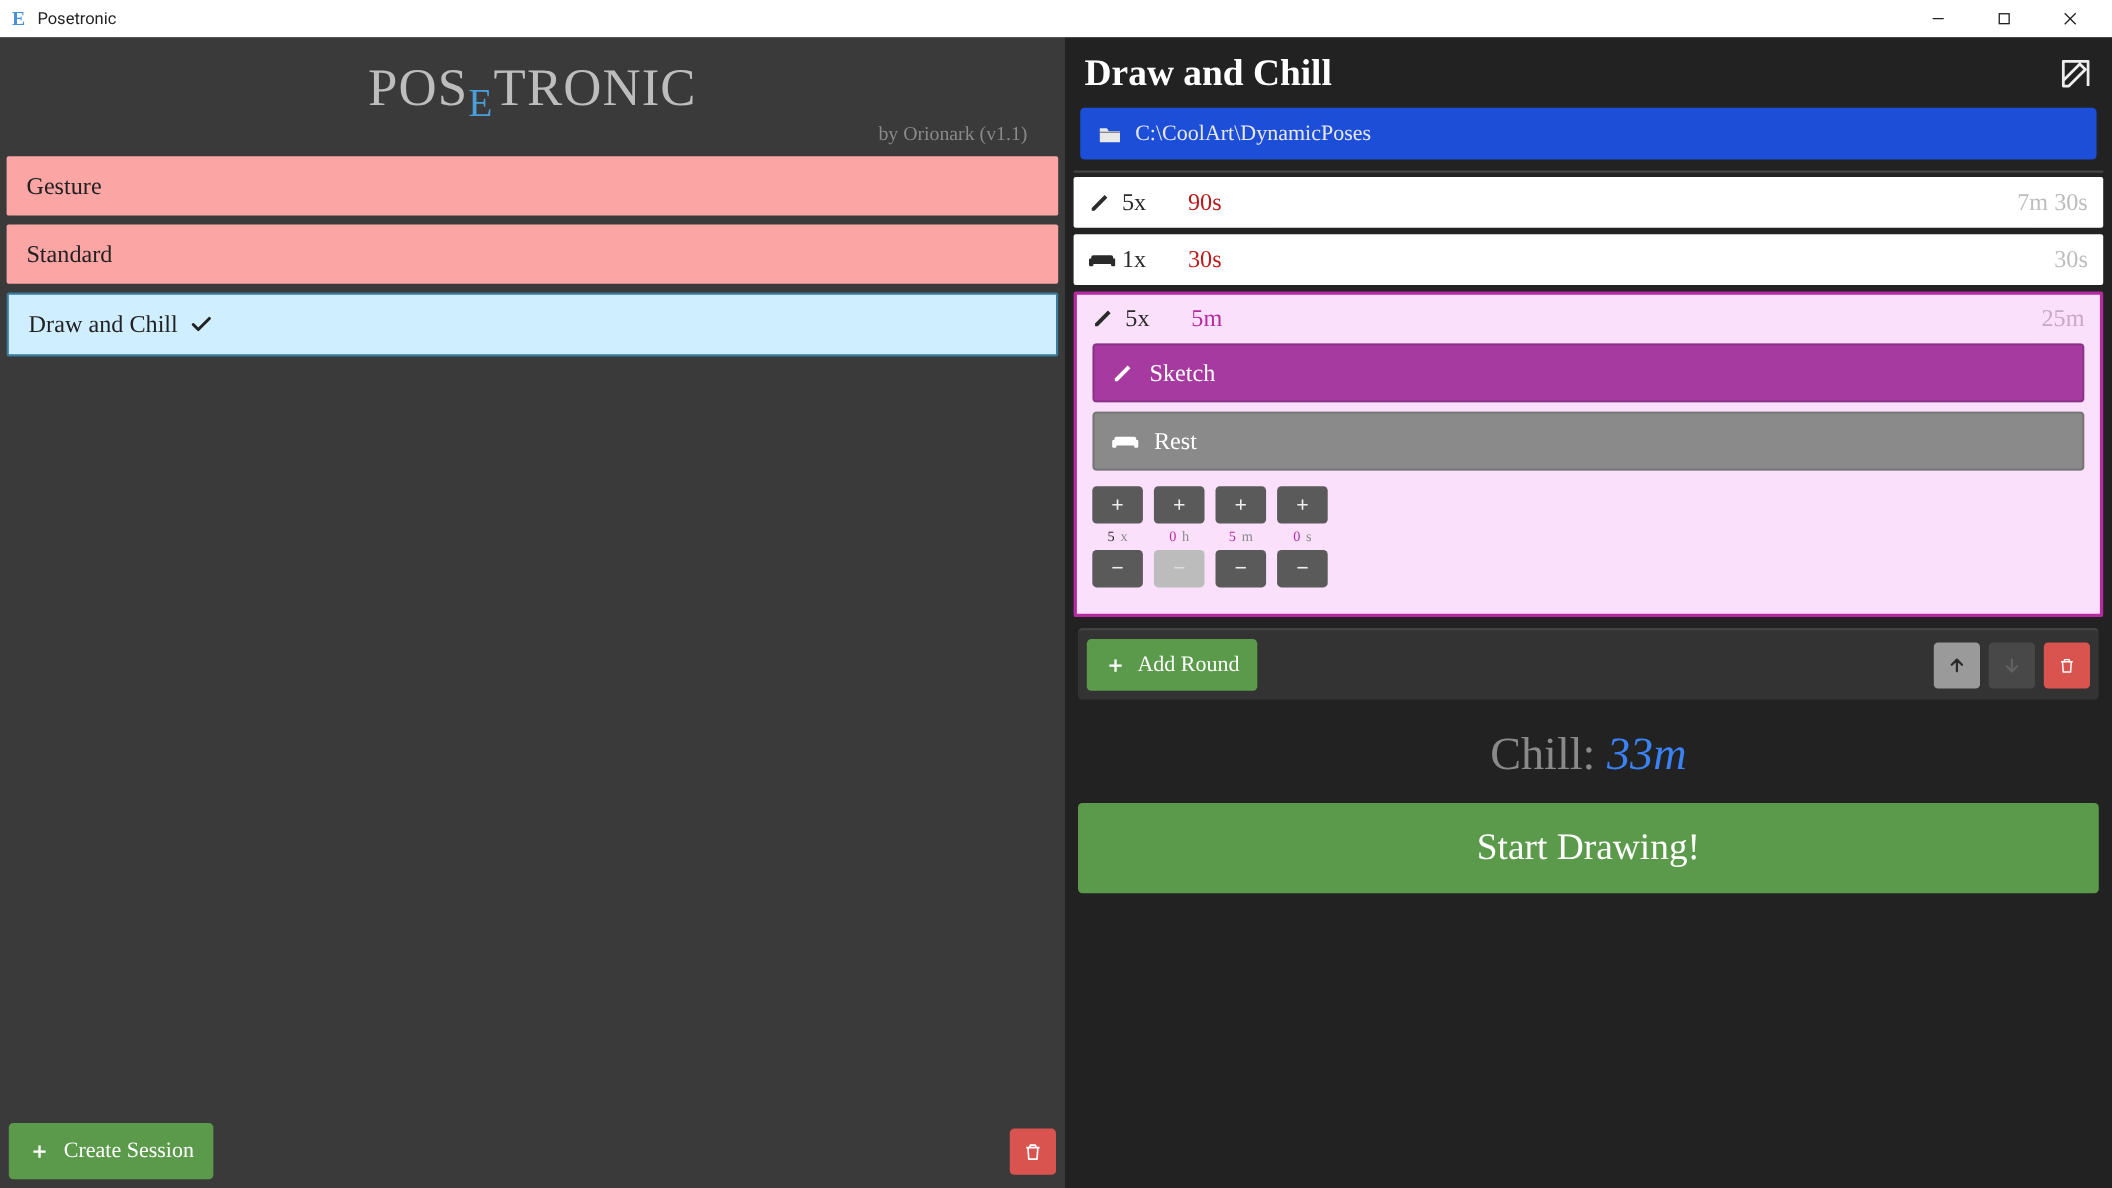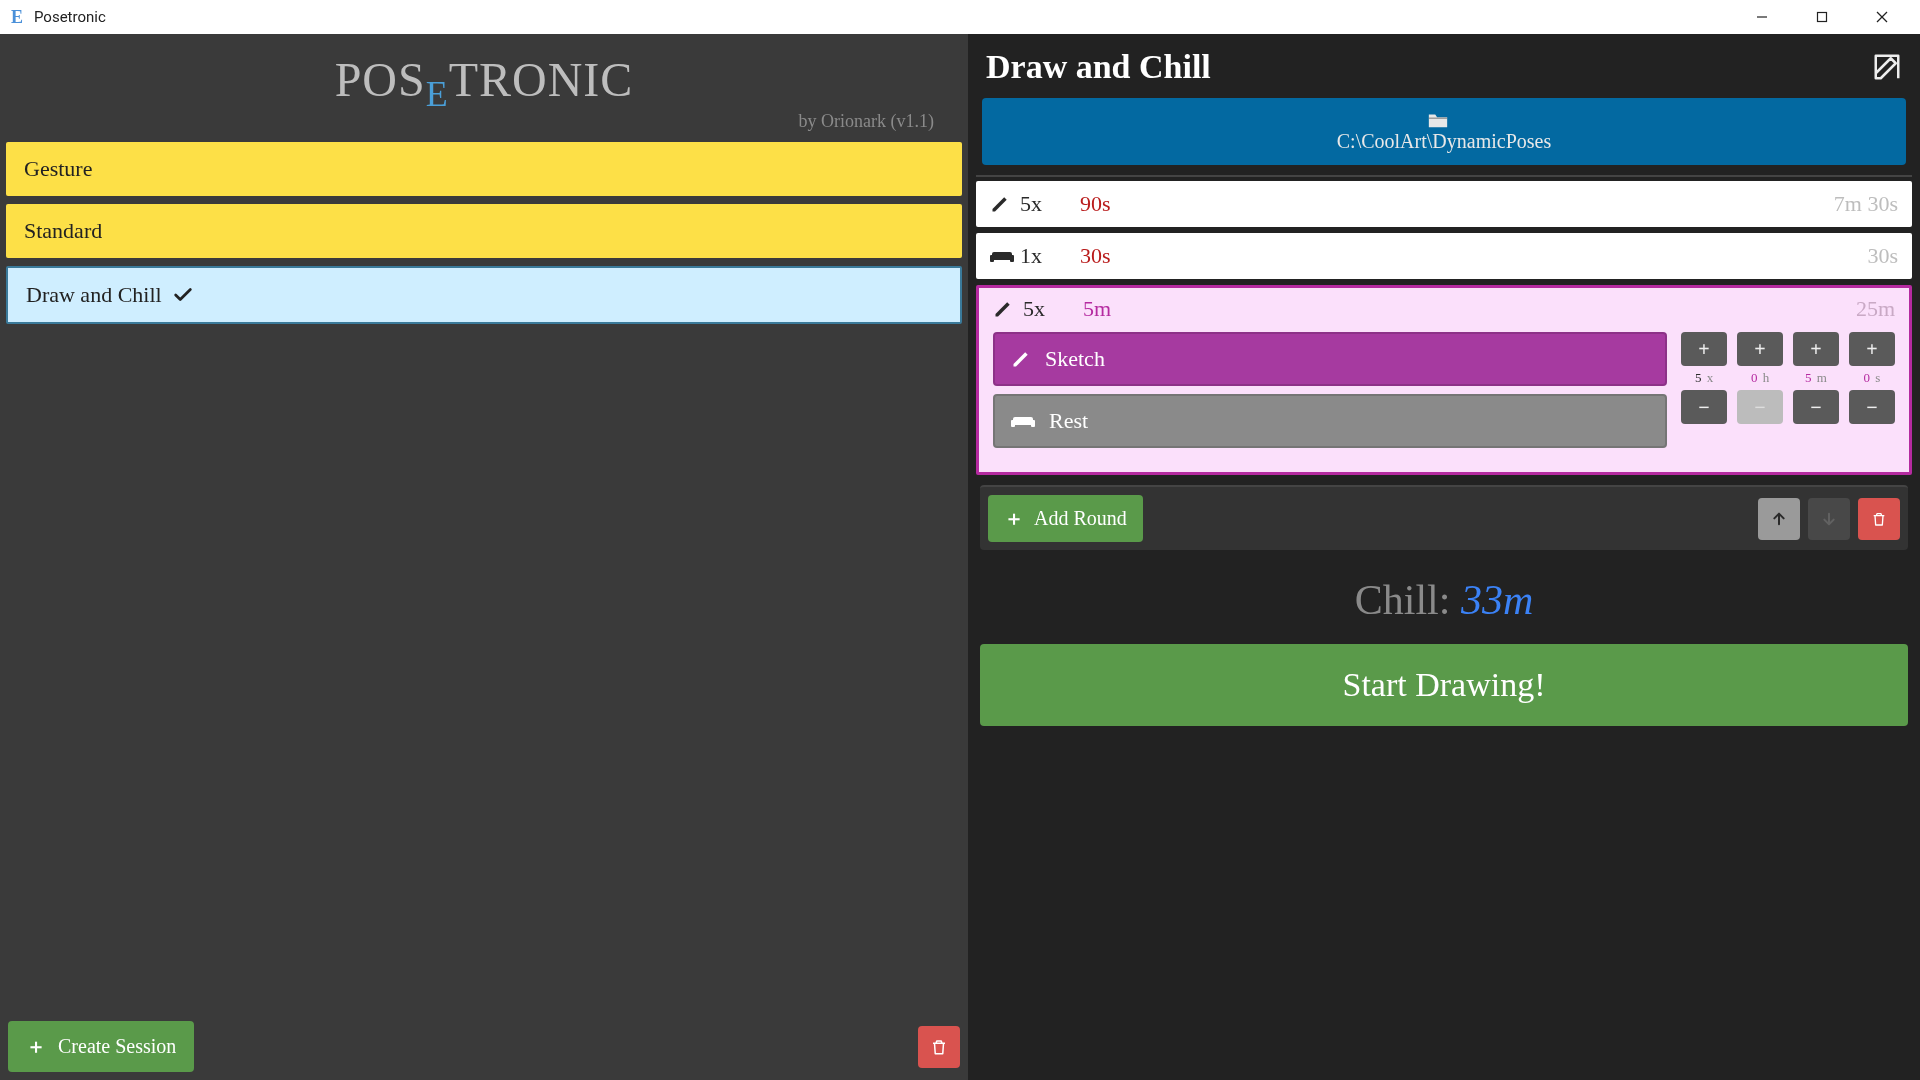--- a/index.html
+++ b/index.html
@@ -78,21 +78,21 @@
   font-size: 18px;
   padding: 4px 34px 10px 0;
   font-family: Georgia, serif;
 }
 
 
 .session-list {
   padding: 0 6px;
 }
 .session-item {
-  background: #fde047;
+  background: #fca5a5;
   color: #222;
   font-size: 22px;
   font-family: Georgia, serif;
   padding: 14px 18px;
   margin-bottom: 8px;
   border-radius: 2px;
   display: flex;
   align-items: center;
 }
 .session-item.selected {
@@ -154,29 +154,28 @@
   font-weight: bold;
 }
 .edit-icon {
   margin-left: auto;
   color: #eee;
 }
 
 
 .folder-row {
   margin: 0 14px 10px 14px;
-  background: #0369a1;
+  background: #1d4ed8;
   border-radius: 4px;
   padding: 12px 16px;
   display: flex;
   align-items: center;
   color: #e8e8e8;
   font-family: Georgia, serif;
   font-size: 20px;
-  flex-direction: column;
 }
 .folder-row .folder-icon { margin-right: 12px; }
 
 
 .rounds { margin: 0 8px; border-top: 2px solid #444; padding-top: 4px; }
 .round-row {
   background: #fff;
   border-radius: 2px;
   margin-bottom: 6px;
   padding: 10px 14px;
@@ -207,20 +206,21 @@
 }
 .round-editor .round-row-inner .r-icon { color: #2a2a2a; width: 30px; }
 .round-editor .round-row-inner .r-count { color: #2a2a2a; width: 60px; }
 .round-editor .round-row-inner .r-duration { color: #b52aa0; }
 .round-editor .round-row-inner .r-total { margin-left: auto; color: #c9a9c5; }
 
 .editor-body {
   display: flex;
   padding: 4px 14px 12px 14px;
   gap: 14px;
+  flex-direction: column;
 }
 .mode-col { flex: 1; display: flex; flex-direction: column; gap: 8px; }
 .mode-btn {
   border-radius: 4px;
   padding: 12px 16px;
   font-family: Georgia, serif;
   font-size: 22px;
   color: #fff;
   display: flex;
   align-items: center;

